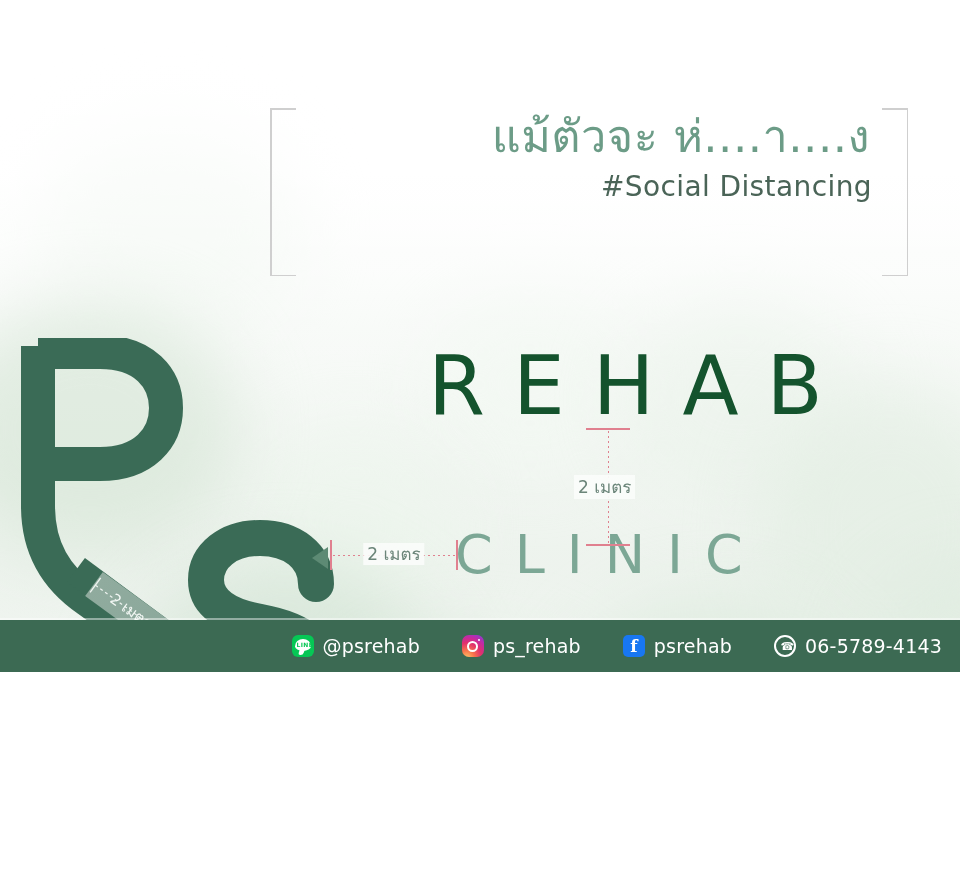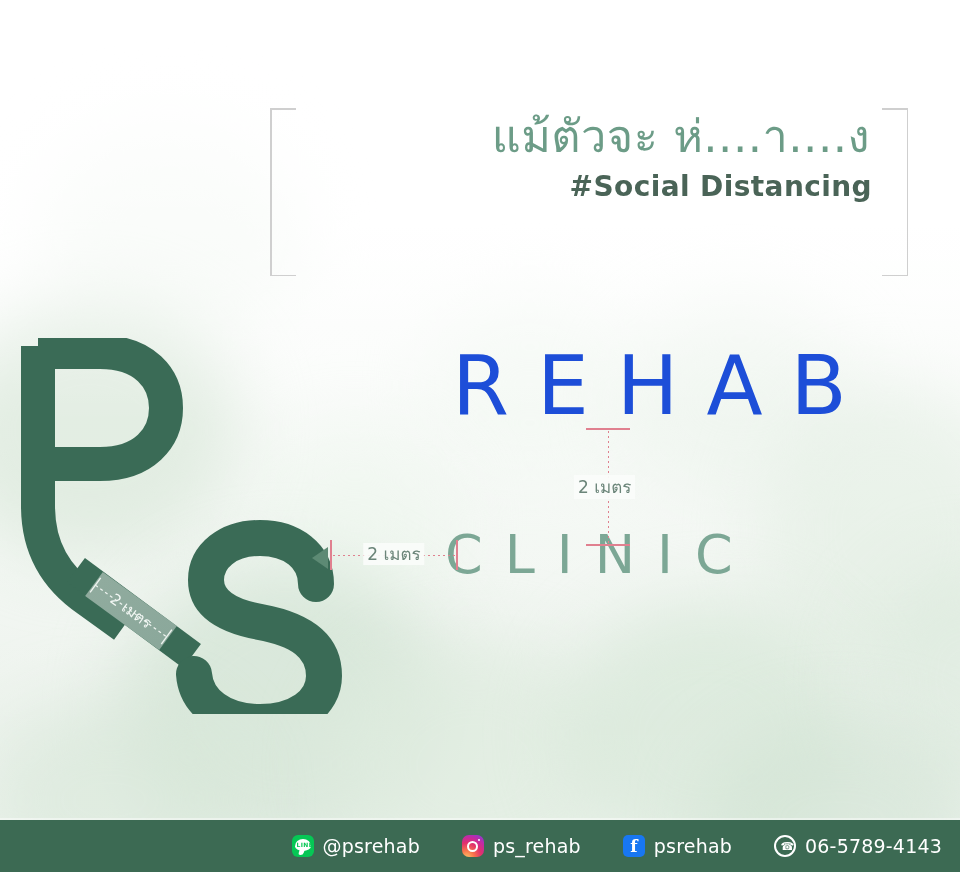--- a/index.html
+++ b/index.html
@@ -3,21 +3,21 @@
 <meta charset="utf-8">
 <title>PS Rehab Clinic — Social Distancing</title>
 <style>
   html,body{margin:0;padding:0;}
   body{
     width:960px;height:872px;overflow:hidden;
     font-family:"DejaVu Sans","Liberation Sans",sans-serif;
     background:#ffffff;
   }
   #poster{
-    position:relative;width:960px;height:872px;overflow:hidden;
+    position:relative;width:960px;height:672px;overflow:hidden;
     background:#fbfdfb;
   }
 
   
   .bg-layer{position:absolute;inset:0;overflow:hidden;}
   .bg-base{
     position:absolute;inset:0;
     background:
       linear-gradient(180deg,#ffffff 0%,#ffffff 26%,#f7faf7 44%,#eef4ee 66%,#e7efe7 84%,#eaf1ea 100%);
   }
@@ -62,35 +62,35 @@
     letter-spacing:.5px;white-space:nowrap;font-weight:400;
     padding-right:14px;
   }
   .hl2{
     font-size:37px;line-height:48px;color:#2e6b52;
     letter-spacing:0px;white-space:nowrap;font-weight:400;
     padding-right:12px;margin-top:-4px;
   }
   .hl3{
     font-size:28px;line-height:38px;color:#4a6457;
-    letter-spacing:.4px;white-space:nowrap;font-weight:700;
+    letter-spacing:.4px;white-space:nowrap;font-weight:400;
     padding-right:12px;margin-top:2px;
   }
 
   
   .logomark{position:absolute;left:16px;top:338px;width:340px;height:376px;}
 
   
   .word-rehab{
-    position:absolute;left:452px;top:345px;
+    position:absolute;left:428px;top:345px;
     font-size:82px;line-height:82px;letter-spacing:28px;
-    color:#1d4ed8;font-weight:400;white-space:nowrap;
+    color:#14532d;font-weight:400;white-space:nowrap;
   }
   .word-clinic{
-    position:absolute;left:445px;top:528px;
+    position:absolute;left:455px;top:528px;
     font-size:54px;line-height:54px;letter-spacing:22px;
     color:#7ca795;font-weight:400;white-space:nowrap;
   }
 
   
   .dim{position:absolute;}
   .dim-h{left:330px;top:540px;width:128px;height:34px;}
   .dim-h .cap{position:absolute;top:0;width:1.6px;height:30px;background:#e0808f;}
   .dim-h .cap-l{left:0;}
   .dim-h .cap-r{right:0;}

